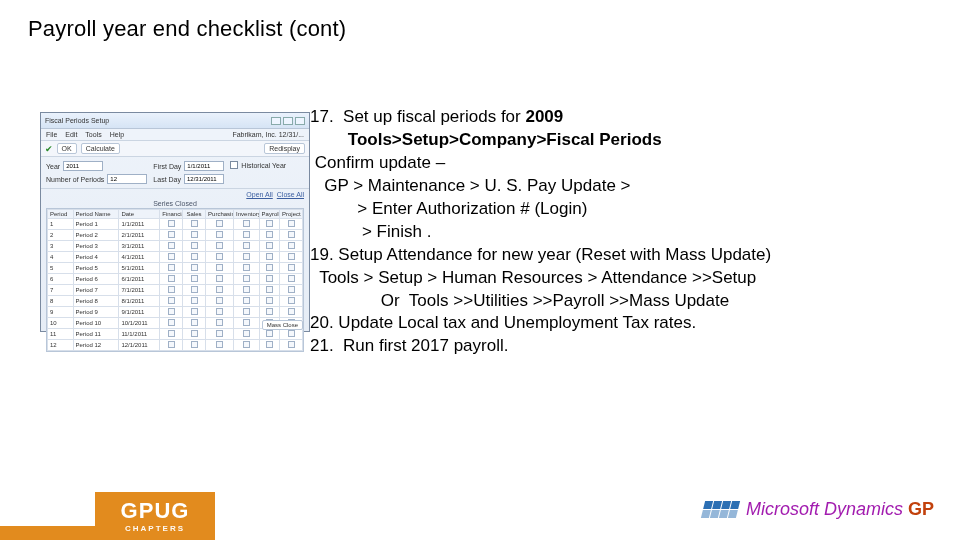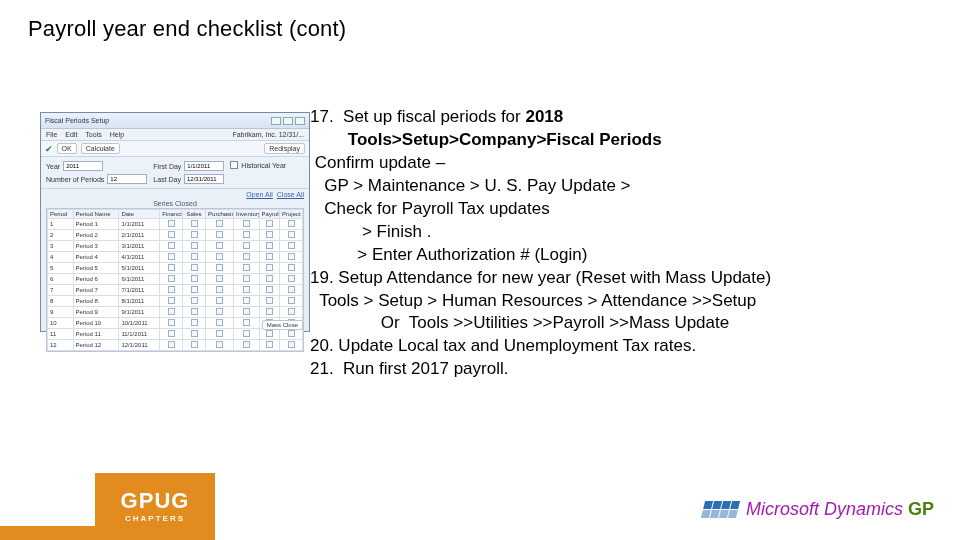--- a/index.html
+++ b/index.html
@@ -99,35 +99,35 @@
   .content .row { white-space: pre; }
   .content .row span { white-space: pre; }
   .content b { font-weight: 700; }
 
   
   .gpug {
     position:absolute; left:0; bottom:0; display:flex; align-items:flex-end;
   }
   .gpug .stub { width:95px; height:14px; background:#e28b1e; }
   .gpug .badge {
-    width:120px; height:67px; background:#e28b1e; color:#fff;
+    width:120px; height:48px; background:#e28b1e; color:#fff;
     display:flex; flex-direction:column; align-items:center; justify-content:center;
     font-weight:700; letter-spacing:1px;
   }
   .gpug .badge .big { font-size:22px; line-height:1; }
   .gpug .badge .small { font-size:8px; letter-spacing:2px; margin-top:2px; opacity:0.95; }
 
   .msdyn {
     position:absolute; right:26px; bottom:20px; display:flex; align-items:center; gap:8px;
   }
   .msdyn .flag { display:grid; grid-template-columns:repeat(4,8px); grid-auto-rows:8px; gap:1px; transform: skewX(-14deg); }
   .msdyn .flag div { background:#2b6fb3; }
   .msdyn .txt { font-size:18px; color:#777; font-style:italic; }
   .msdyn .txt .ms { color:#a21caf; }
-  .msdyn .txt .gp { font-weight:700; color:#4d7c0f; font-style:normal; }
+  .msdyn .txt .gp { font-weight:700; color:#c2410c; font-style:normal; }
 </style>
 </head>
 <body>
 
 <div class="slide">
 
   <div class="title">Payroll year end checklist (cont)</div>
 
   <div class="win">
     <div class="titlebar">
@@ -347,27 +347,26 @@
             </tr>
           </tbody>
       </table>
     </div>
     <div class="footer">
       <span class="tbtn">Mass Close</span>
     </div>
   </div>
 
   <div class="content">
-    <div class="row"><span>17.  Set up fiscal periods for </span><b>2018</b></div>
+    <div class="row"><span>17.  Set up fiscal periods for </span><b>2009</b></div>
     <div class="row"><span>        </span><b>Tools&gt;Setup&gt;Company&gt;Fiscal Periods</b></div>
     <div class="row"><span> Confirm update –</span></div>
     <div class="row"><span>   GP &gt; Maintenance &gt; U. S. Pay Update &gt;</span></div>
-    <div class="row"><span>   Check for Payroll Tax updates</span></div>
+    <div class="row"><span>          &gt; Enter Authorization # (Login)</span></div>
     <div class="row"><span>           &gt; Finish .</span></div>
-    <div class="row"><span>          &gt; Enter Authorization # (Login)</span></div>
     <div class="row"><span>19. Setup Attendance for new year (Reset with Mass Update)</span></div>
     <div class="row"><span>  Tools &gt; Setup &gt; Human Resources &gt; Attendance &gt;&gt;Setup</span></div>
     <div class="row"><span>               Or  Tools &gt;&gt;Utilities &gt;&gt;Payroll &gt;&gt;Mass Update</span></div>
     <div class="row"><span>20. Update Local tax and Unemployment Tax rates.</span></div>
     <div class="row"><span>21.  Run first 2017 payroll.</span></div>
   </div>
 
   <div class="gpug">
     <div class="stub"></div>
     <div class="badge">

